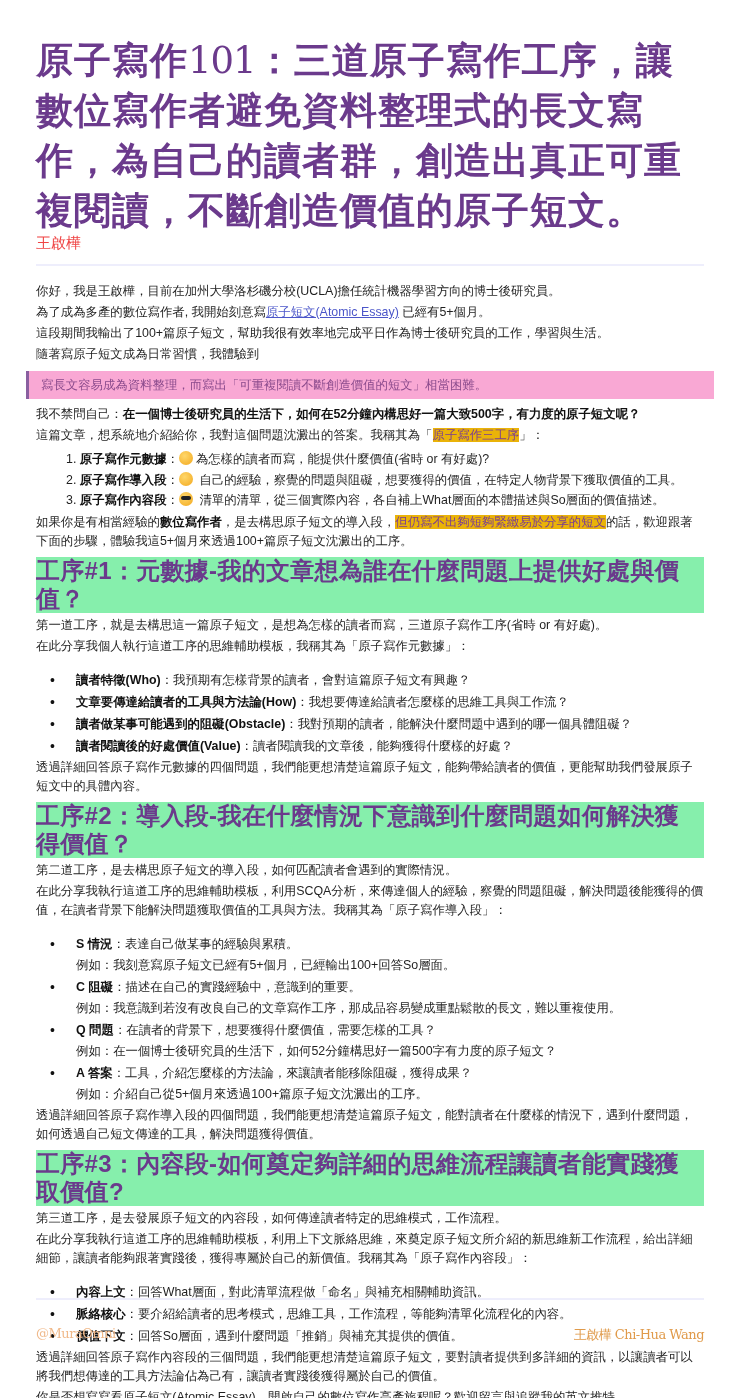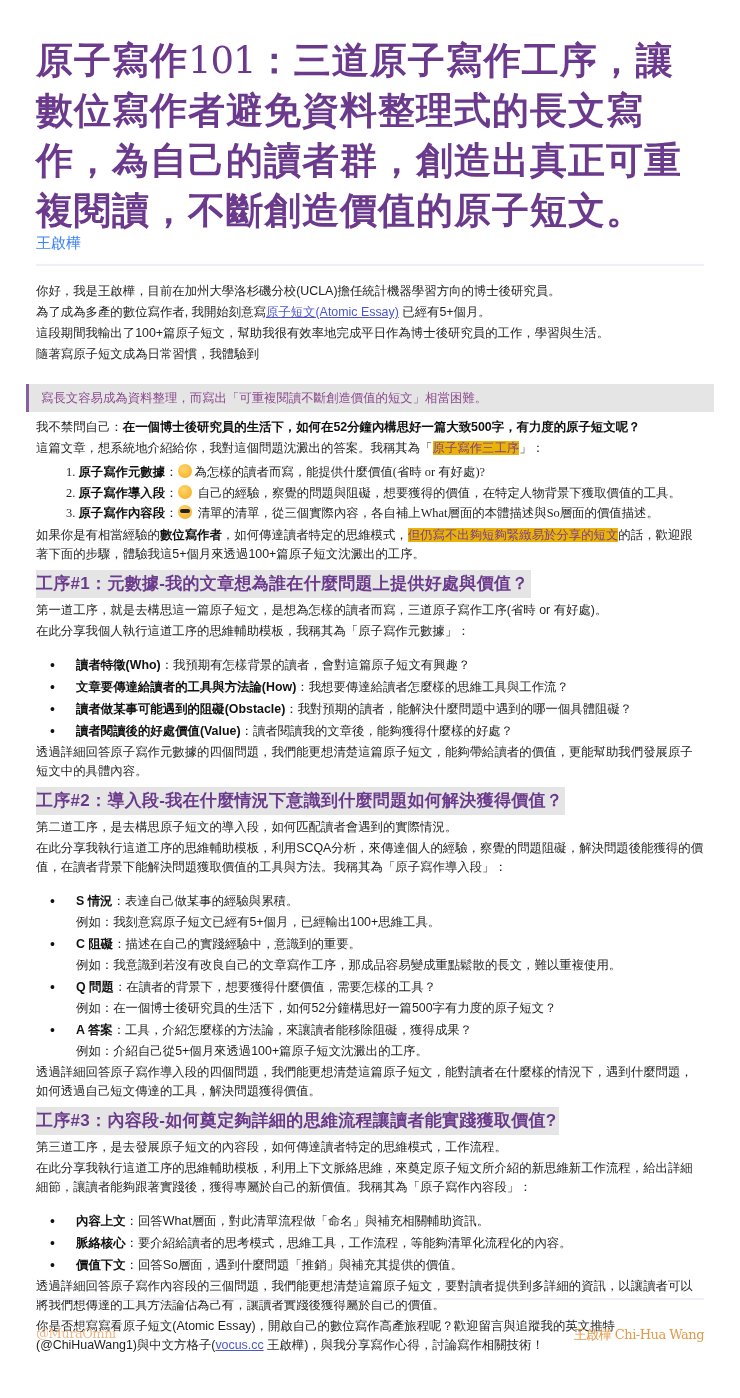--- a/index.html
+++ b/index.html
@@ -2,40 +2,40 @@
 <html><head>
 <meta charset="utf-8">
 <style>
   * { box-sizing: border-box; margin: 0; padding: 0; }
   html, body { width: 740px; height: 1398px; background: #ffffff; overflow: hidden; }
   body { font-family: "Liberation Sans", "DejaVu Sans", sans-serif; color: #1f1f1f; position: relative; }
   .page { position: absolute; left: 36px; top: 0; width: 668px; }
 
   .title { position: absolute; top: 36px; left: 0; width: 668px; font-family: "DejaVu Sans", sans-serif; font-weight: bold; color: #6b3a8c; font-size: 37px; line-height: 50px; letter-spacing: 1px; }
   .title .num { font-family: "DejaVu Serif", serif; font-weight: normal; letter-spacing: -1px; }
-  .author { position: absolute; top: 234px; left: 0; font-size: 15px; color: #3b82f6; }
+  .author { position: absolute; top: 234px; left: 0; font-size: 15px; color: #ef4444; }
   .rule-top { position: absolute; top: 264px; left: 0; width: 668px; height: 2px; background: #eeeefc; }
 
   .body { position: absolute; top: 282px; left: 0; width: 668px; font-size: 12.4px; line-height: 19px; }
   .p { margin-bottom: 2px; }
   .link { color: #4b56c9; text-decoration: underline; }
   .b { font-weight: bold; color: #111; }
   .hl-purple { background: #eab308; color: #7a3e93; }
 
-  .callout { margin: 20px -10px 6px -10px; background: #e5e5e5; border-left: 3px solid #8a5fa0; padding: 5px 10px 5px 12px; color: #8a4a8c; font-size: 12.4px; line-height: 18px; }
+  .callout { margin: 7px -10px 6px -10px; background: #f9a8d4; border-left: 3px solid #8a5fa0; padding: 5px 10px 5px 12px; color: #8a4a8c; font-size: 12.4px; line-height: 18px; }
 
-  ol.num-list { list-style: none; margin: 4px 0 2px 30px; font-family: Liberation Serif, serif; }
+  ol.num-list { list-style: none; margin: 4px 0 2px 30px; }
   ol.num-list li { line-height: 20.5px; }
   .emoji { display: inline-block; width: 14px; height: 14px; border-radius: 50%; vertical-align: -2px; margin-right: 3px; }
   .emoji.think { background: radial-gradient(circle at 40% 35%, #ffd76a, #f2a81e); }
   .emoji.star { background: radial-gradient(circle at 40% 35%, #ffd76a, #f2a81e); }
   .emoji.cool { background: radial-gradient(circle at 40% 35%, #ffd76a, #f2a81e); position: relative; }
   .emoji.cool::after { content: ""; position: absolute; left: 2px; top: 4px; width: 10px; height: 4px; background: #222; border-radius: 2px; }
 
-  .h2 { display: inline-block; background: #e5e5e5; color: #6b3a8c; font-weight: bold; font-size: 17px; line-height: 28px; margin: 4px 0 3px 0; padding-right: 2px; letter-spacing: 0.3px; }
+  .h2 { display: inline-block; background: #86efac; color: #6b3a8c; font-weight: bold; font-size: 24px; line-height: 28px; margin: 4px 0 3px 0; padding-right: 2px; letter-spacing: 0.3px; }
 
   ul.bul { list-style: none; margin: 14px 0 2px 14px; }
   ul.bul li { position: relative; padding-left: 26px; line-height: 20px; margin-bottom: 2px; }
   ul.bul li::before { content: "•"; position: absolute; left: 0; top: 0; font-size: 14px; color: #111; }
   ul.bul li .ex { display: block; margin-top: 1px; }
 
   .rule-bottom { position: absolute; top: 1298px; left: 0; width: 668px; height: 2px; background: #eeeefc; }
   .footer-left { position: absolute; top: 1326px; left: 0; font-family: "DejaVu Serif", serif; font-size: 13px; color: #f0b98a; letter-spacing: -0.5px; }
   .footer-right { position: absolute; top: 1326px; right: 0; font-family: "DejaVu Serif", serif; font-size: 13px; color: #e09a4a; letter-spacing: -0.5px; }
 </style>
@@ -59,40 +59,40 @@
 
     <p class="p"><span>我不禁問自己：</span><span class="b">在一個博士後研究員的生活下，如何在52分鐘內構思好一篇大致500字，有力度的原子短文呢？</span></p>
     <p class="p"><span>這篇文章，想系統地介紹給你，我對這個問題沈澱出的答案。我稱其為「</span><span class="hl-purple">原子寫作三工序</span><span>」：</span></p>
 
     <ol class="num-list">
       <li><span>1.</span> <span class="b">原子寫作元數據</span>：<span class="emoji think"></span><span>為怎樣的讀者而寫，能提供什麼價值(省時 or 有好處)?</span></li>
       <li><span>2.</span> <span class="b">原子寫作導入段</span>：<span class="emoji star"></span> <span>自己的經驗，察覺的問題與阻礙，想要獲得的價值，在特定人物背景下獲取價值的工具。</span></li>
       <li><span>3.</span> <span class="b">原子寫作內容段</span>：<span class="emoji cool"></span> <span>清單的清單，從三個實際內容，各自補上What層面的本體描述與So層面的價值描述。</span></li>
     </ol>
 
-    <p class="p"><span>如果你是有相當經驗的</span><span class="b">數位寫作者</span><span>，如何傳達讀者特定的思維模式，</span><span class="hl-purple">但仍寫不出夠短夠緊緻易於分享的短文</span><span>的話，歡迎跟著下面的步驟，體驗我這5+個月來透過100+篇原子短文沈澱出的工序。</span></p>
+    <p class="p"><span>如果你是有相當經驗的</span><span class="b">數位寫作者</span><span>，是去構思原子短文的導入段，</span><span class="hl-purple">但仍寫不出夠短夠緊緻易於分享的短文</span><span>的話，歡迎跟著下面的步驟，體驗我這5+個月來透過100+篇原子短文沈澱出的工序。</span></p>
 
     
     <h2 class="h2">工序#1：元數據-我的文章想為誰在什麼問題上提供好處與價值？</h2>
     <p class="p">第一道工序，就是去構思這一篇原子短文，是想為怎樣的讀者而寫，三道原子寫作工序(省時 or 有好處)。</p>
     <p class="p">在此分享我個人執行這道工序的思維輔助模板，我稱其為「原子寫作元數據」：</p>
     <ul class="bul">
       <li><span class="b">讀者特徵(Who)</span><span>：我預期有怎樣背景的讀者，會對這篇原子短文有興趣？</span></li>
       <li><span class="b">文章要傳達給讀者的工具與方法論(How)</span><span>：我想要傳達給讀者怎麼樣的思維工具與工作流？</span></li>
       <li><span class="b">讀者做某事可能遇到的阻礙(Obstacle)</span><span>：我對預期的讀者，能解決什麼問題中遇到的哪一個具體阻礙？</span></li>
       <li><span class="b">讀者閱讀後的好處價值(Value)</span><span>：讀者閱讀我的文章後，能夠獲得什麼樣的好處？</span></li>
     </ul>
     <p class="p">透過詳細回答原子寫作元數據的四個問題，我們能更想清楚這篇原子短文，能夠帶給讀者的價值，更能幫助我們發展原子短文中的具體內容。</p>
 
     
     <h2 class="h2">工序#2：導入段-我在什麼情況下意識到什麼問題如何解決獲得價值？</h2>
     <p class="p">第二道工序，是去構思原子短文的導入段，如何匹配讀者會遇到的實際情況。</p>
     <p class="p">在此分享我執行這道工序的思維輔助模板，利用SCQA分析，來傳達個人的經驗，察覺的問題阻礙，解決問題後能獲得的價值，在讀者背景下能解決問題獲取價值的工具與方法。我稱其為「原子寫作導入段」：</p>
     <ul class="bul">
-      <li><span class="b">S 情況</span><span>：表達自己做某事的經驗與累積。</span><span class="ex">例如：我刻意寫原子短文已經有5+個月，已經輸出100+思維工具。</span></li>
+      <li><span class="b">S 情況</span><span>：表達自己做某事的經驗與累積。</span><span class="ex">例如：我刻意寫原子短文已經有5+個月，已經輸出100+回答So層面。</span></li>
       <li><span class="b">C 阻礙</span><span>：描述在自己的實踐經驗中，意識到的重要。</span><span class="ex">例如：我意識到若沒有改良自己的文章寫作工序，那成品容易變成重點鬆散的長文，難以重複使用。</span></li>
       <li><span class="b">Q 問題</span><span>：在讀者的背景下，想要獲得什麼價值，需要怎樣的工具？</span><span class="ex">例如：在一個博士後研究員的生活下，如何52分鐘構思好一篇500字有力度的原子短文？</span></li>
       <li><span class="b">A 答案</span><span>：工具，介紹怎麼樣的方法論，來讓讀者能移除阻礙，獲得成果？</span><span class="ex">例如：介紹自己從5+個月來透過100+篇原子短文沈澱出的工序。</span></li>
     </ul>
     <p class="p">透過詳細回答原子寫作導入段的四個問題，我們能更想清楚這篇原子短文，能對讀者在什麼樣的情況下，遇到什麼問題，如何透過自己短文傳達的工具，解決問題獲得價值。</p>
 
     
     <h2 class="h2">工序#3：內容段-如何奠定夠詳細的思維流程讓讀者能實踐獲取價值?</h2>
     <p class="p">第三道工序，是去發展原子短文的內容段，如何傳達讀者特定的思維模式，工作流程。</p>
     <p class="p">在此分享我執行這道工序的思維輔助模板，利用上下文脈絡思維，來奠定原子短文所介紹的新思維新工作流程，給出詳細細節，讓讀者能夠跟著實踐後，獲得專屬於自己的新價值。我稱其為「原子寫作內容段」：</p>

